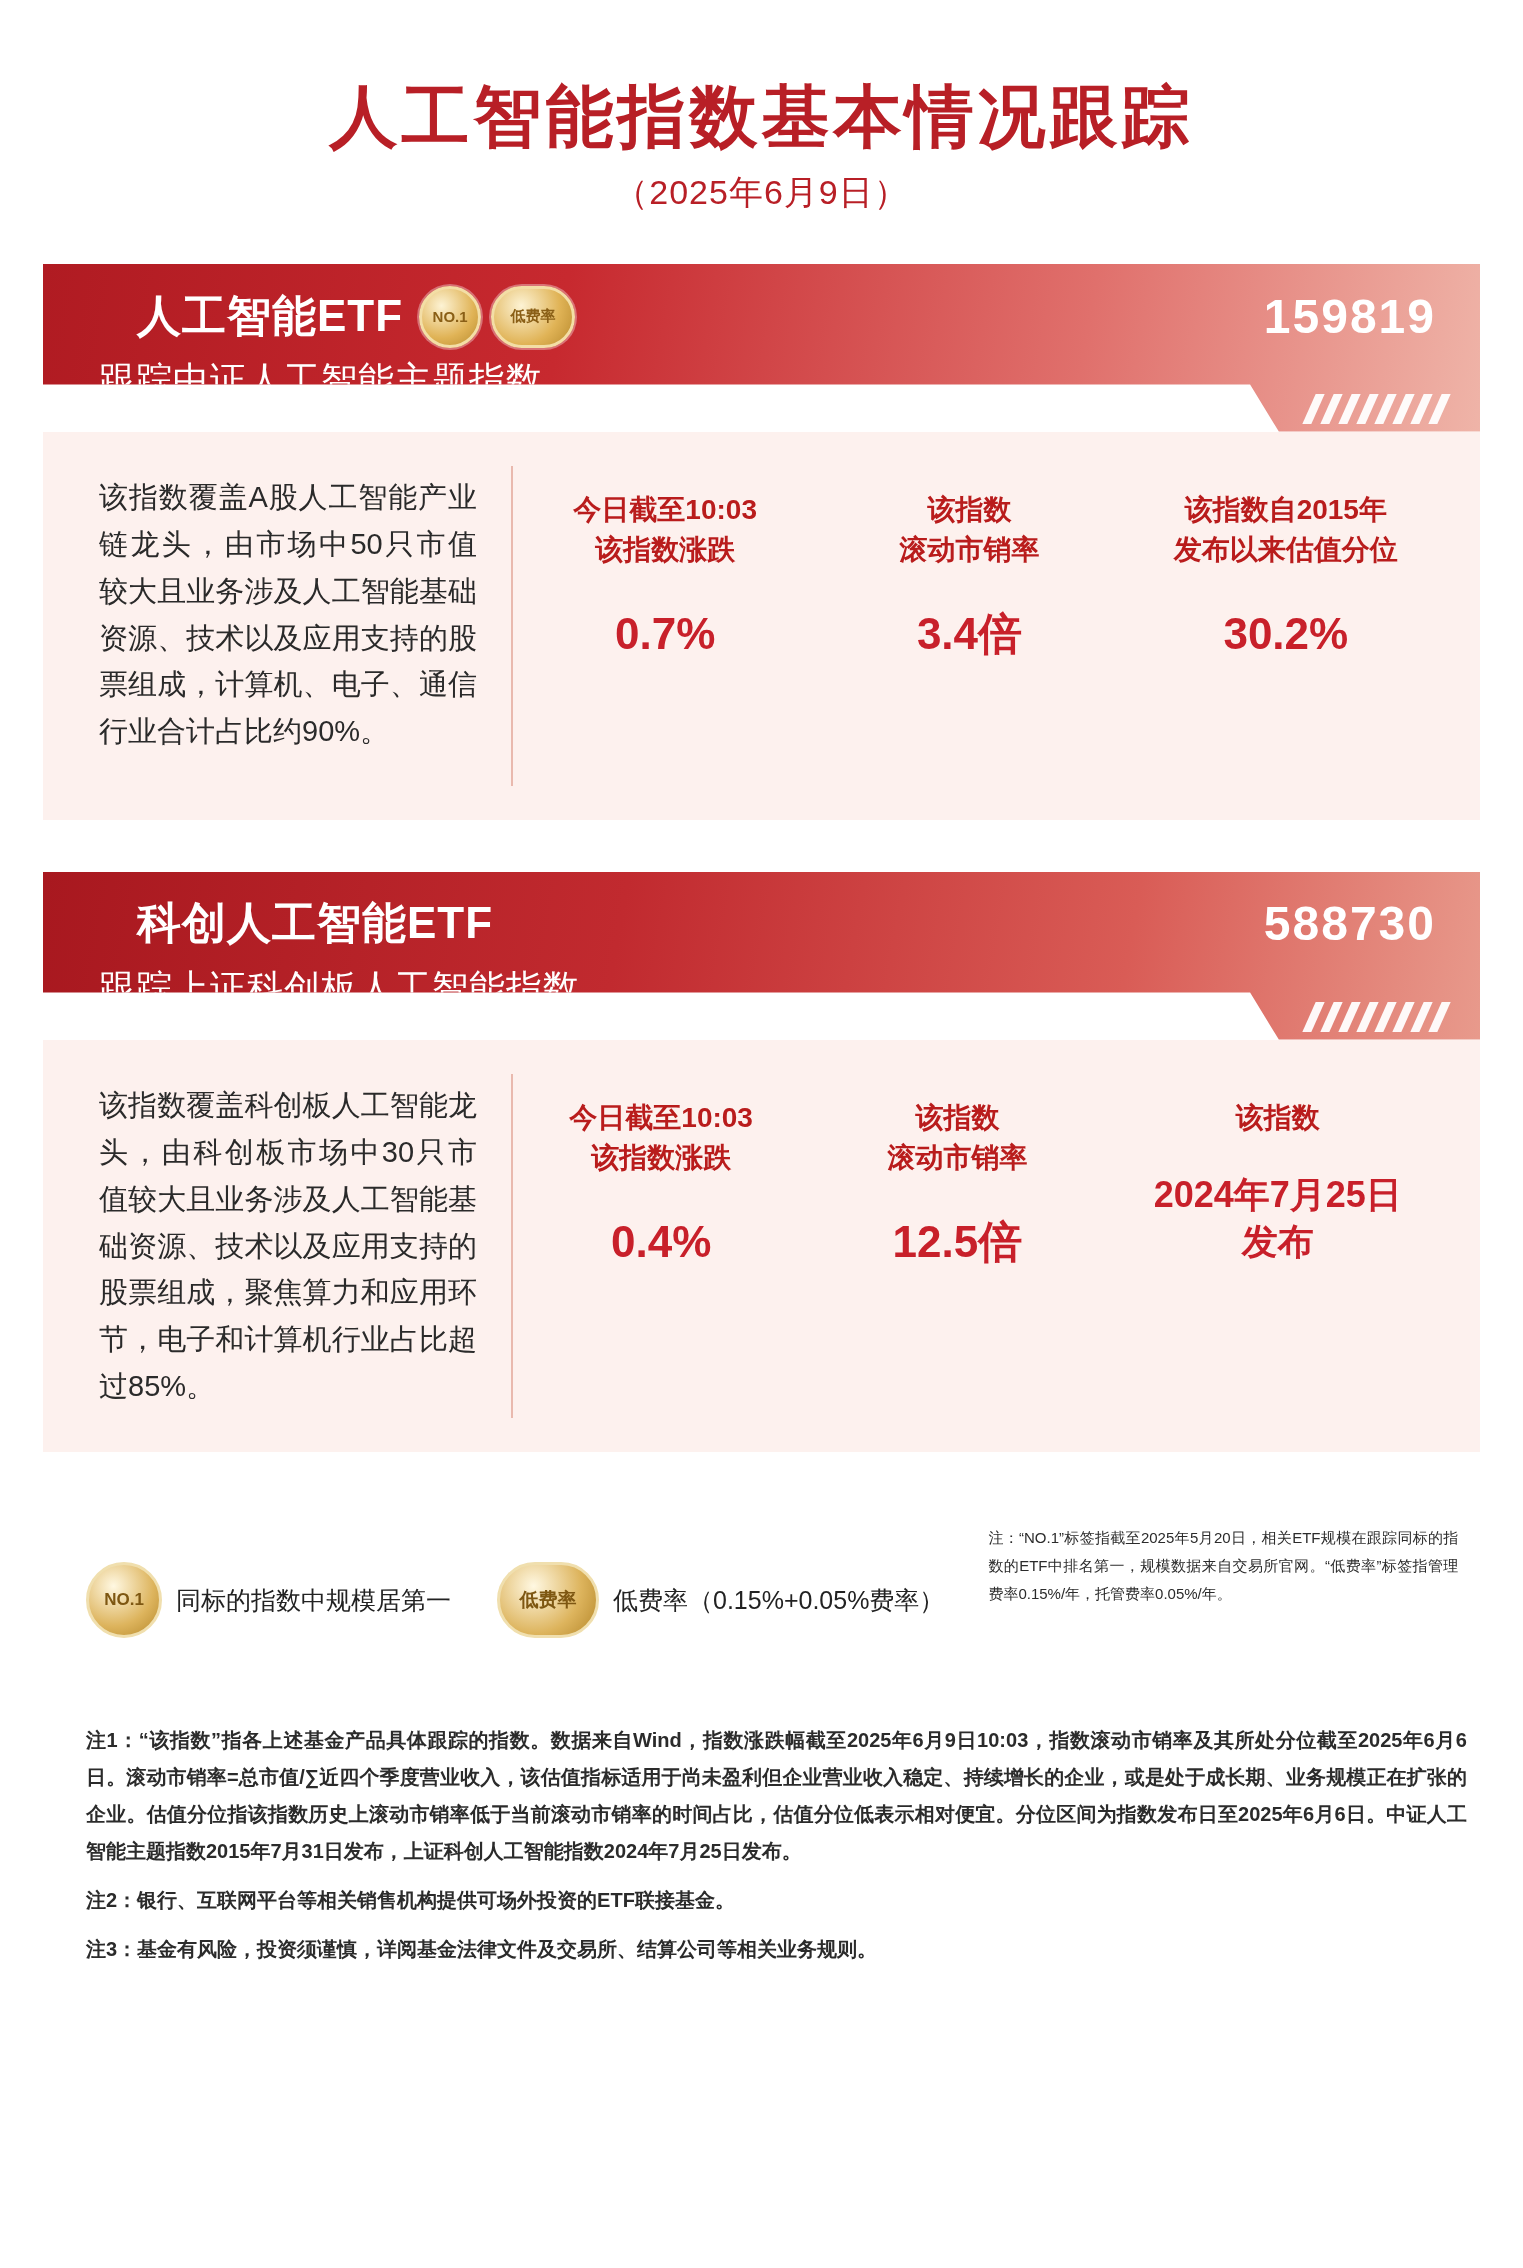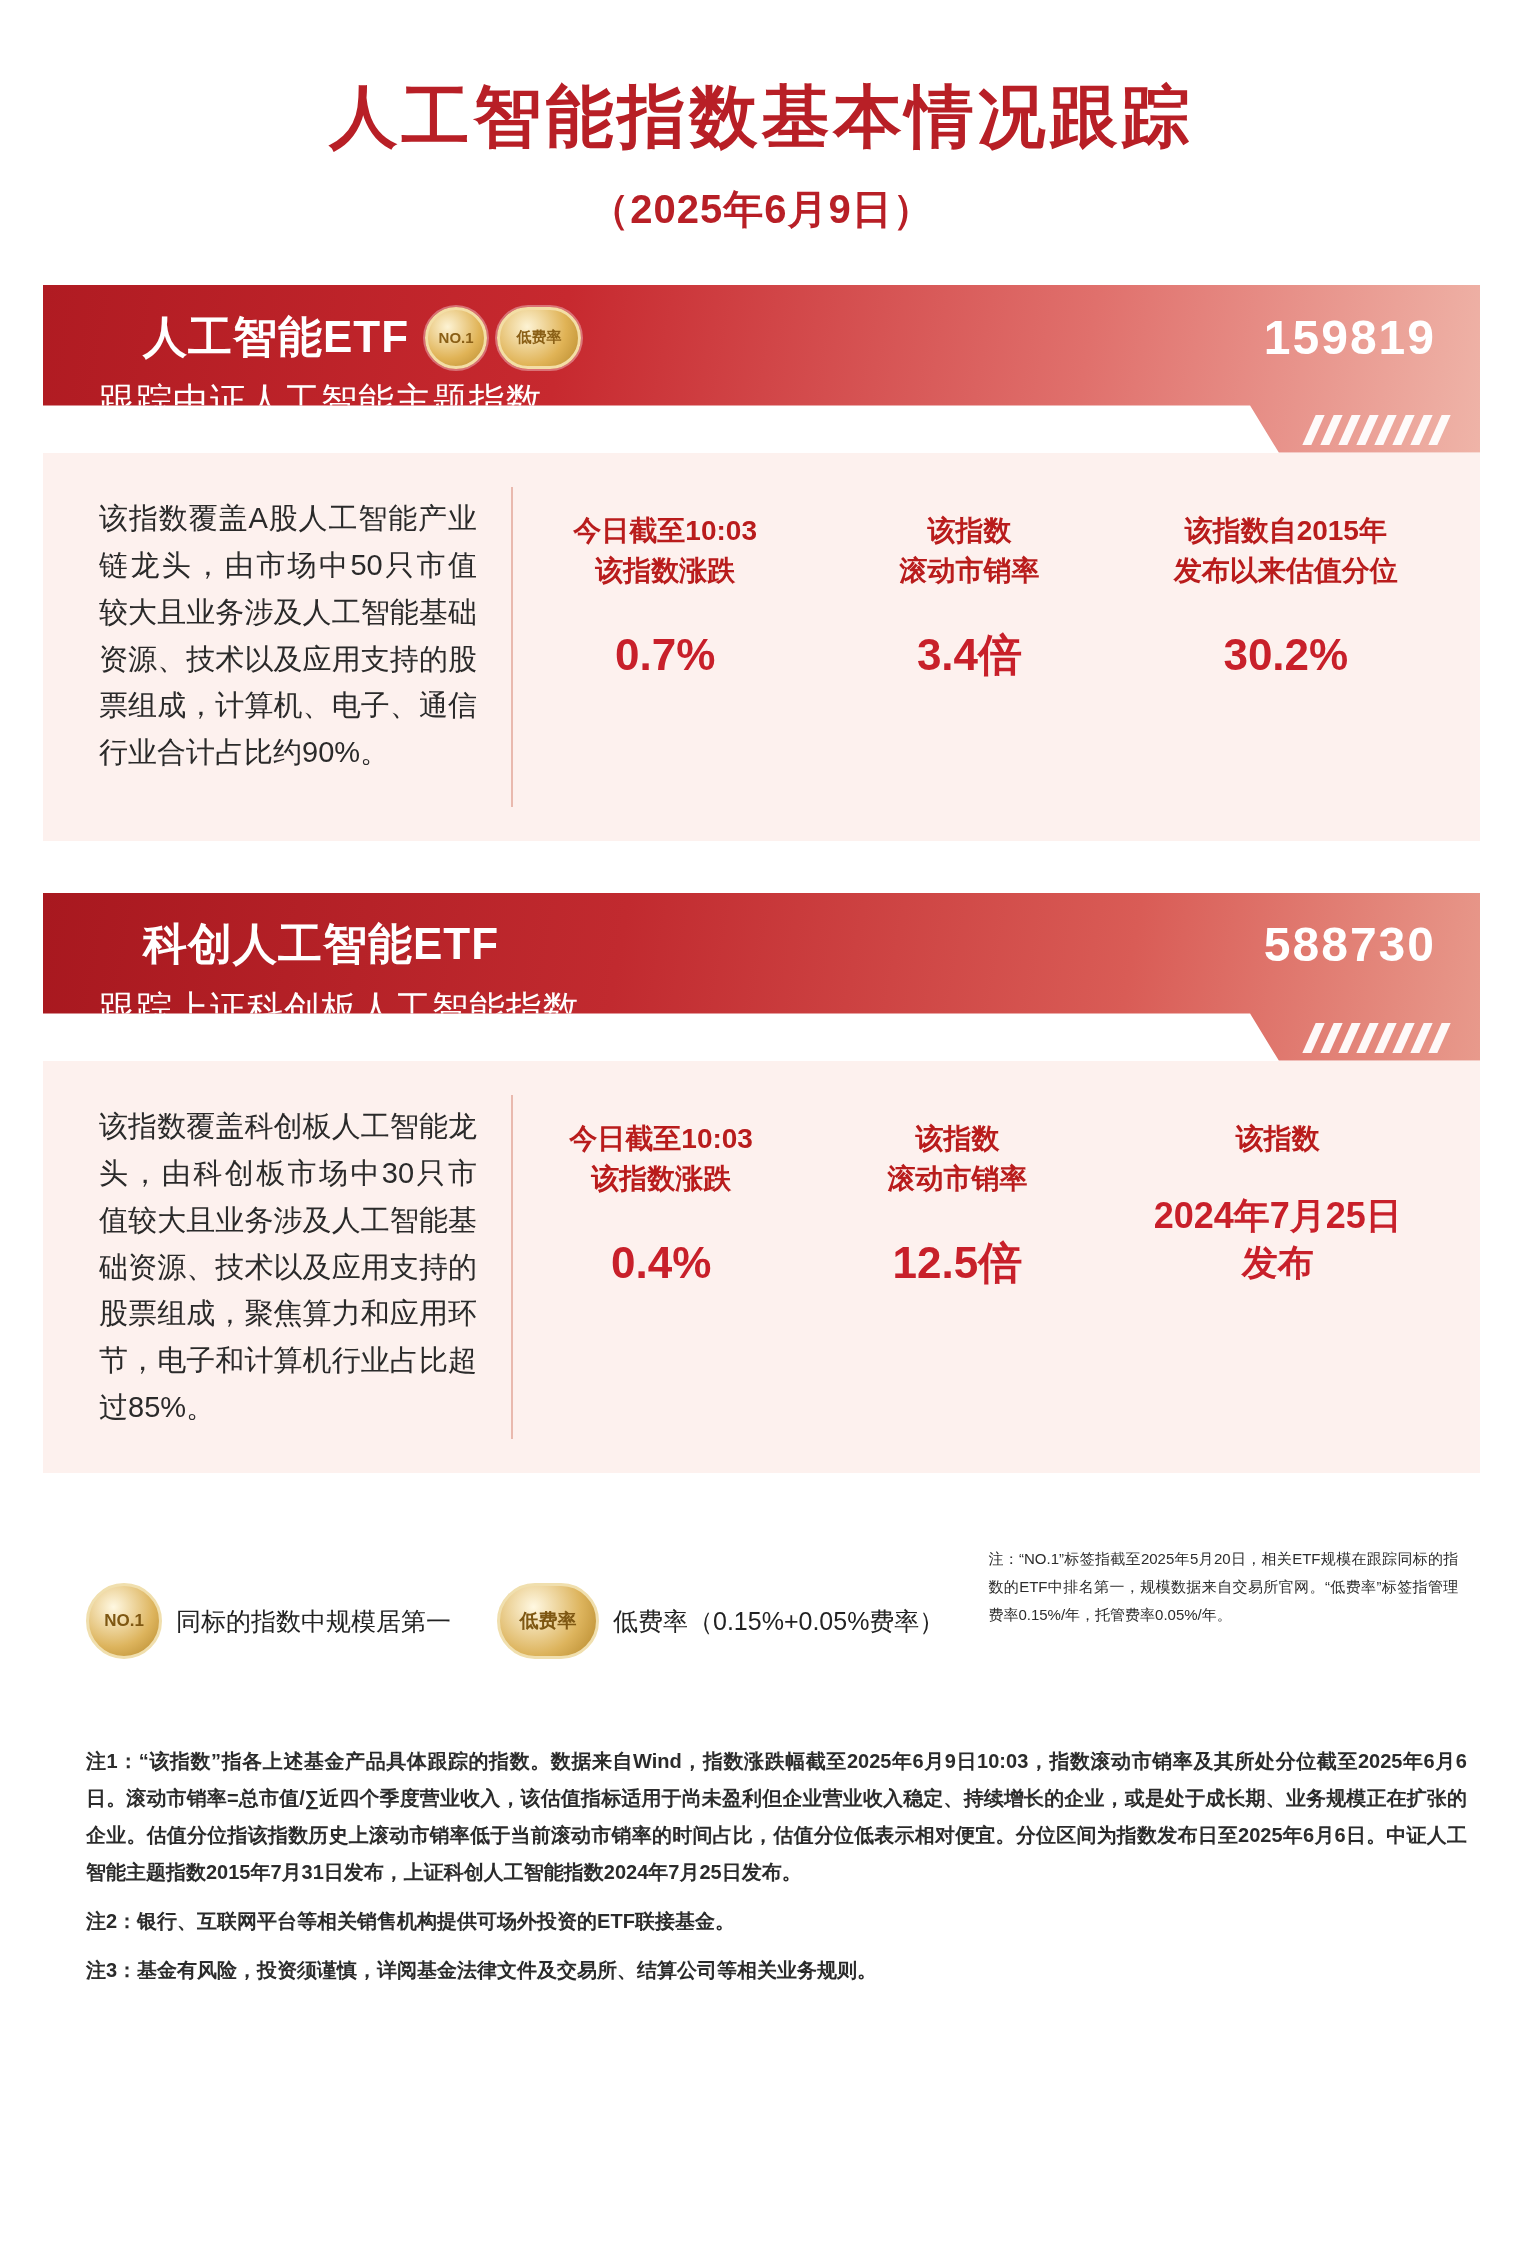--- a/index.html
+++ b/index.html
@@ -29,24 +29,24 @@
   }
   .main-title {
     font-size: 68px;
     font-weight: bold;
     color: #b81f26;
     letter-spacing: 4px;
     line-height: 1.2;
     margin: 0;
   }
   .sub-title {
-    font-size: 40px;
-    font-weight: bold;
+    font-size: 34px;
+    font-weight: normal;
     color: #b81f26;
-    margin-top: 24px;
+    margin-top: 12px;
     letter-spacing: 1px;
   }
 
   
   .card {
     position: relative;
     margin: 0 auto;
     width: 1437px;
     margin-top: 48px;
   }
@@ -63,21 +63,21 @@
   .banner.alt {
     background: linear-gradient(100deg, #a8181f 0%, #c12a2f 40%, #d95c56 75%, #e89a8c 100%);
   }
   .banner-inner {
     position: relative;
     height: 100%;
   }
   .banner-row1 {
     position: absolute;
     top: 22px;
-    left: 12px;
+    left: 6px;
     right: 0;
     display: flex;
     align-items: center;
     padding-left: 88px;
     padding-right: 44px;
   }
   .etf-name {
     color: #fff;
     font-size: 44px;
     font-weight: bold;

